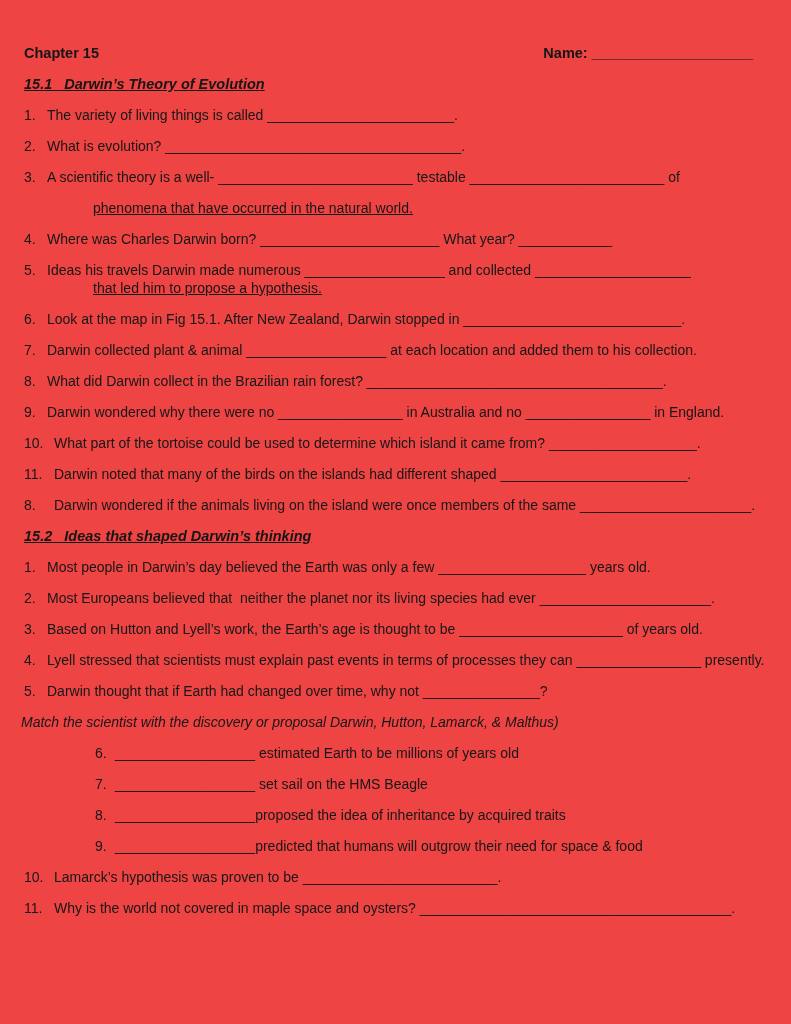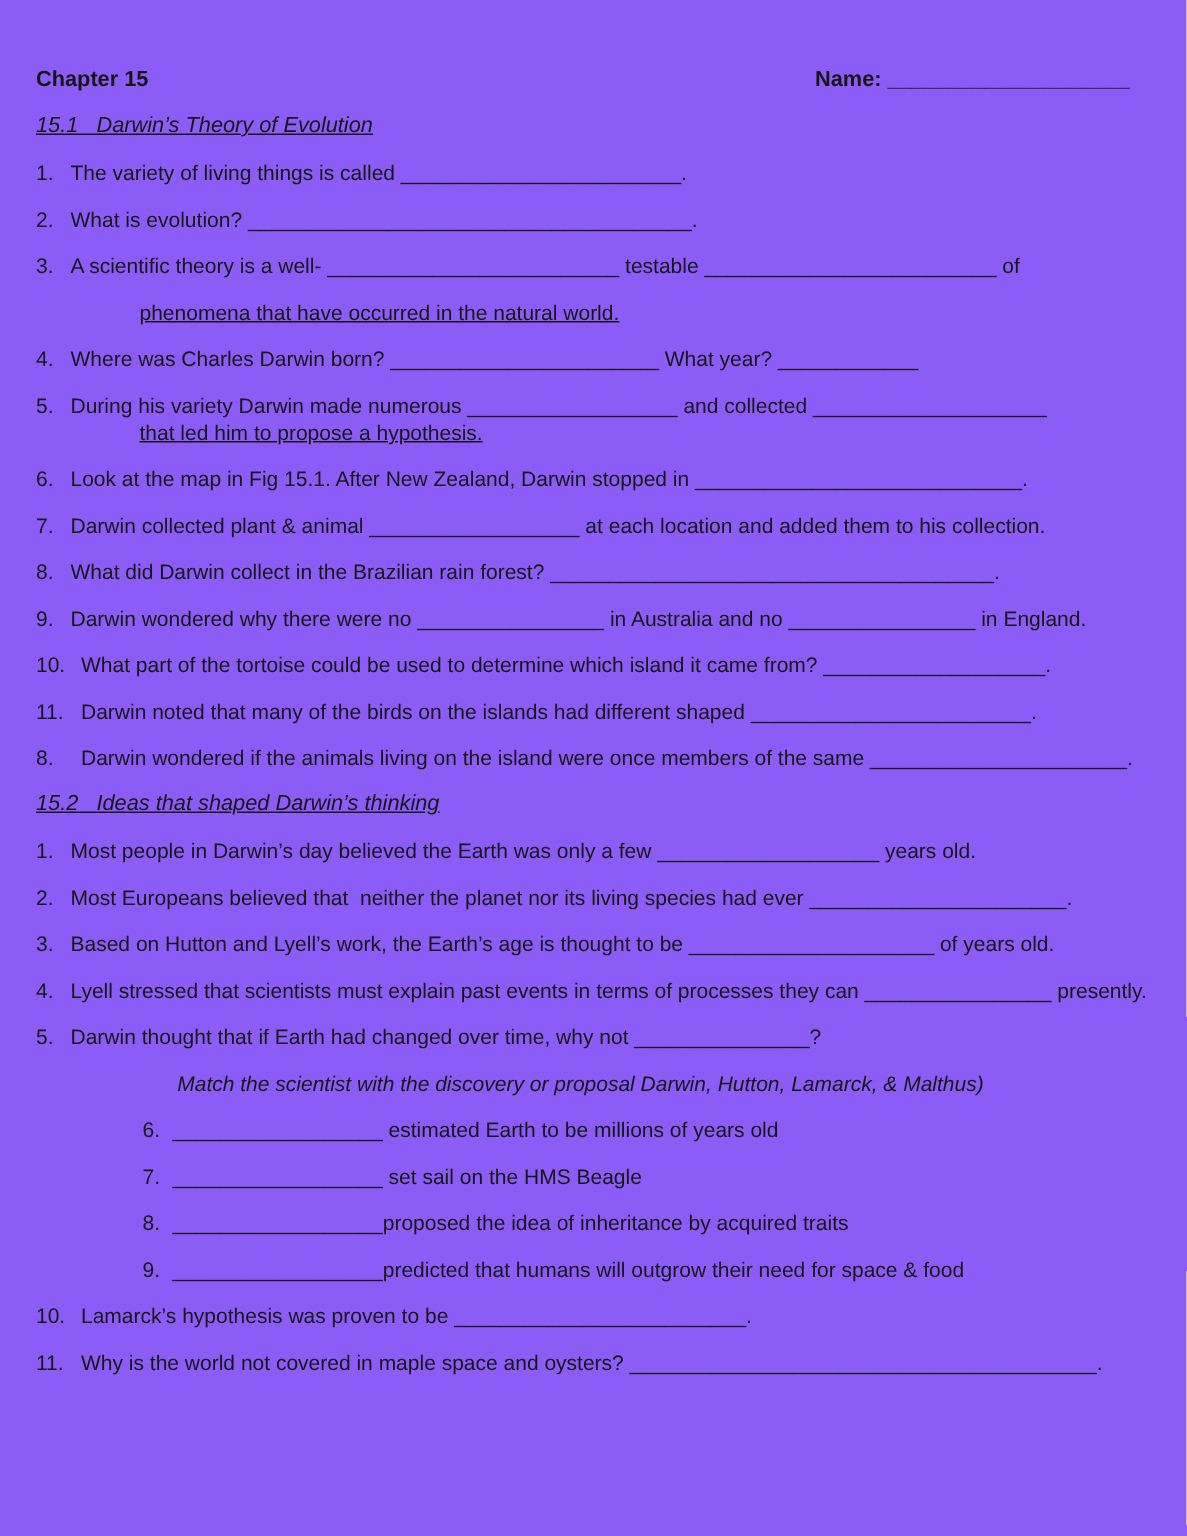--- a/index.html
+++ b/index.html
@@ -1,36 +1,36 @@
 <!DOCTYPE html>
 <html><head>
 <meta charset="utf-8">
 <style>
   html,body{margin:0;padding:0;background:#ffffff;}
   .page{
     position:relative;
     width:791px;height:1024px;
-    background:#8b5cf6;
+    background:#ef4444;
     box-sizing:border-box;
     padding:44px 38px 0 24px;
     font-family:"Liberation Sans",sans-serif;
     font-size:14px;
     color:#161616;
     overflow:hidden;
   }
   .row{display:flex;line-height:18px;margin-bottom:13px;}
   .row span{white-space:pre;}
   .hdr-row{justify-content:space-between;font-weight:bold;font-size:14.5px;}
-  .sec-heading{font-weight:normal;font-style:italic;font-size:14.5px;}
+  .sec-heading{font-weight:bold;font-style:italic;font-size:14.5px;}
   .sec-heading .txt{text-decoration:underline;}
   .num{flex:0 0 23px;}
   .num2{flex:0 0 30px;}
   .sub .txt{padding-left:69px;text-decoration:underline;}
   .tight{margin-bottom:0px;}
-  .match-intro{font-style:italic;margin-left:-3px;justify-content:center;}
+  .match-intro{font-style:italic;margin-left:-3px;}
   .mrow{padding-left:71px;}
   .mnum{flex:0 0 20px;}
   .gap-top{margin-top:4px;}
 </style>
 </head>
 <body>
 
 <div class="page">
 
   <div class="row hdr-row">
@@ -56,21 +56,21 @@
   </div>
   <div class="row sub">
     <span class="txt">phenomena that have occurred in the natural world.</span>
   </div>
   <div class="row">
     <span class="num">4.</span>
     <span class="txt">Where was Charles Darwin born? _______________________ What year? ____________</span>
   </div>
   <div class="row tight">
     <span class="num">5.</span>
-    <span class="txt">During his variety Darwin made numerous __________________ and collected ____________________</span>
+    <span class="txt">Ideas his travels Darwin made numerous __________________ and collected ____________________</span>
   </div>
   <div class="row sub">
     <span class="txt">that led him to propose a hypothesis.</span>
   </div>
   <div class="row">
     <span class="num">6.</span>
     <span class="txt">Look at the map in Fig 15.1. After New Zealand, Darwin stopped in ____________________________.</span>
   </div>
   <div class="row">
     <span class="num">7.</span>

